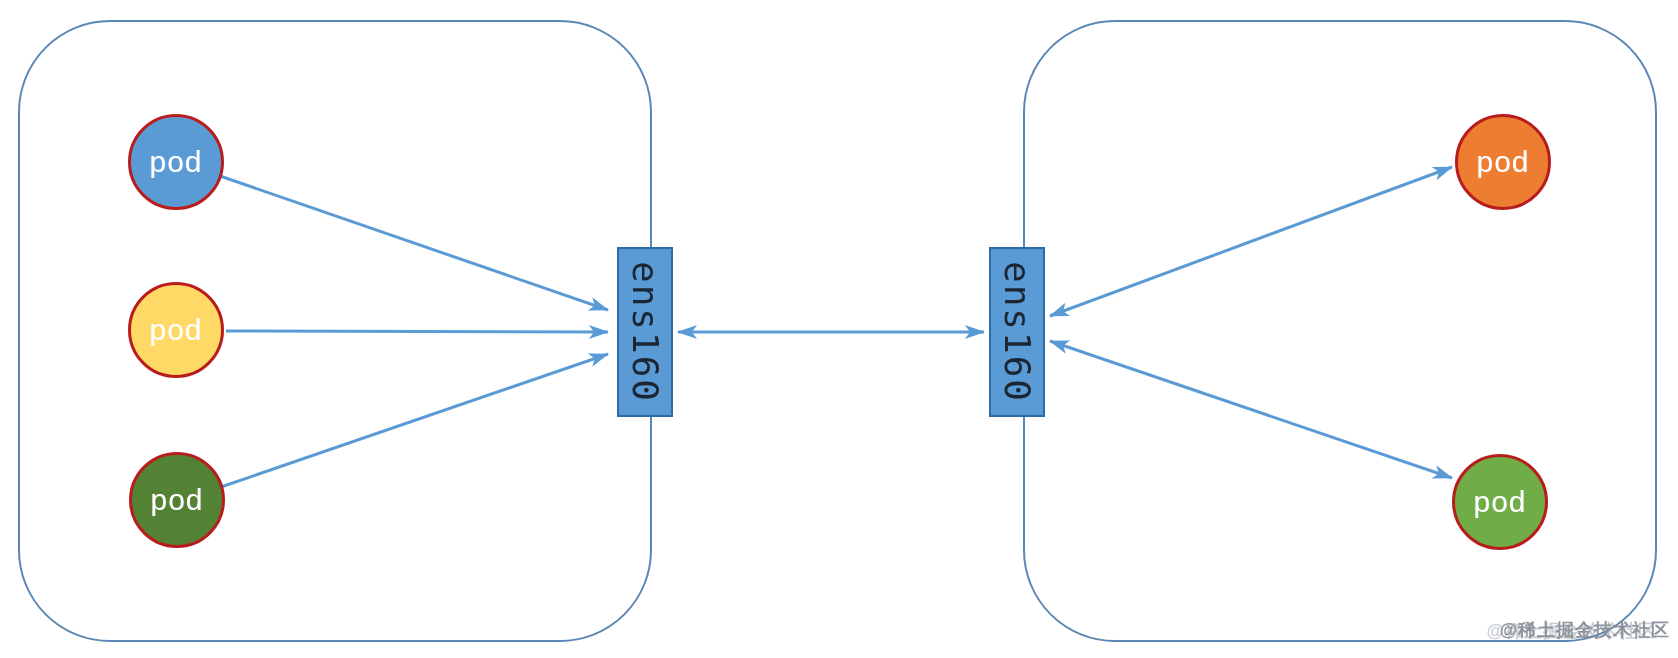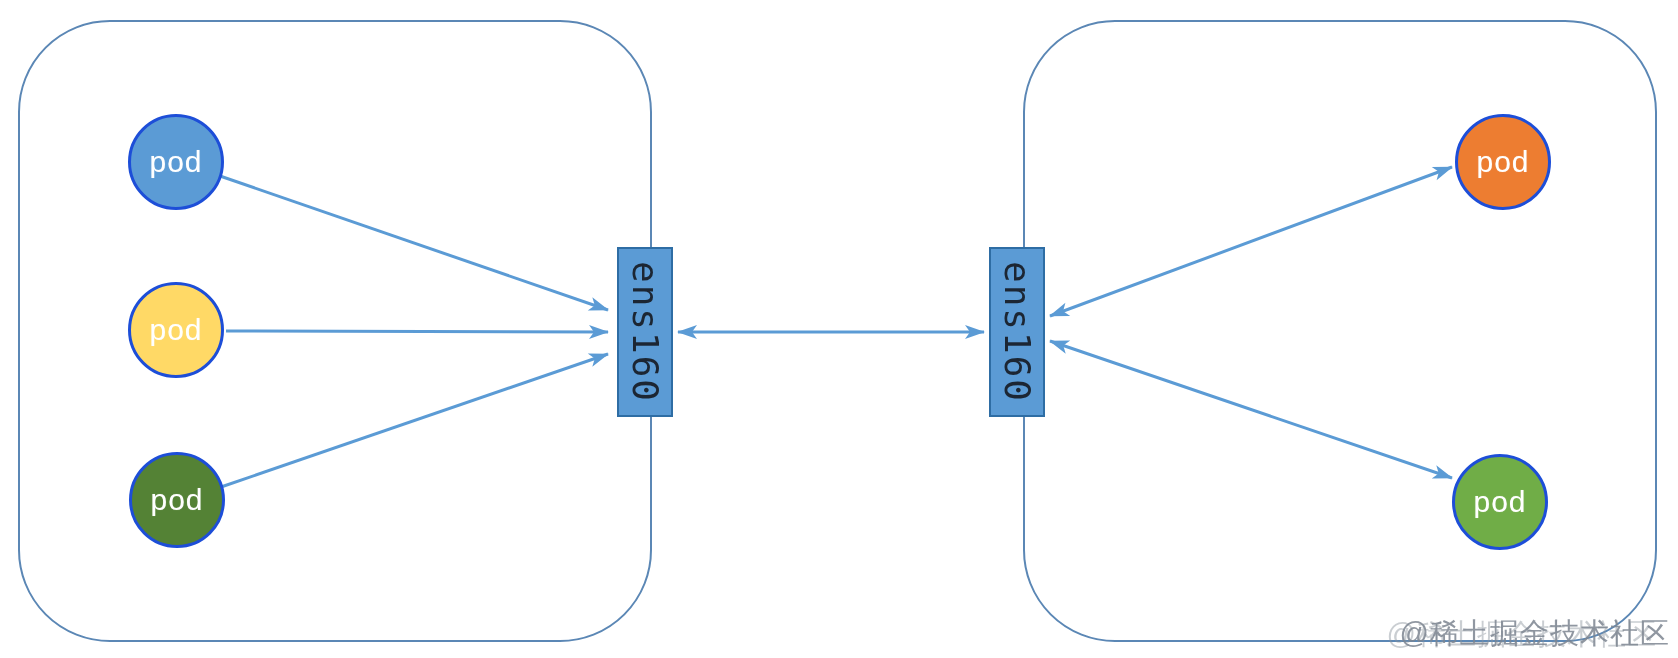--- a/index.html
+++ b/index.html
@@ -10,21 +10,21 @@
   
   .node-container{
     position:absolute;top:20px;width:634px;height:622px;
     border:2px solid #5b87b5;border-radius:92px;background:transparent;box-sizing:border-box;
   }
   .node-container.left{left:18px;}
   .node-container.right{left:1023px;}
   
   .pod{
     position:absolute;width:96px;height:96px;border-radius:50%;
-    border:3px solid #1d4ed8;box-sizing:border-box;
+    border:3px solid #b91c1c;box-sizing:border-box;
     display:flex;align-items:center;justify-content:center;
   }
   .pod .pod-label{
     color:#ffffff;font-size:30px;line-height:1;letter-spacing:1px;
     text-shadow:0 0 1px rgba(255,255,255,.4);
   }
   .pod.p-blue   {left:128px;top:114px;}
   .pod.p-yellow {left:128px;top:282px;}
   .pod.p-dkgreen{left:129px;top:452px;}
   .pod.p-orange {left:1455px;top:114px;}
@@ -40,24 +40,25 @@
   .iface .iface-label{
     writing-mode:vertical-rl;text-orientation:mixed;
     font-family:"DejaVu Sans Mono", monospace;
     font-size:36px;color:#1c2633;letter-spacing:2px;line-height:1;
   }
   
   .connections{position:absolute;left:0;top:0;width:1678px;height:658px;pointer-events:none;}
   .connections line{stroke:#5B9BD5;stroke-width:3;}
   
   .watermark{
-    position:absolute;right:8px;bottom:4px;
-    font-size:29px;color:rgba(125,133,144,0.85);
+    position:absolute;right:8px;bottom:16px;
+    font-size:18px;color:rgba(125,133,144,0.85);
     letter-spacing:1px;white-space:nowrap;
     text-shadow:-13px 1px 0 rgba(138,146,156,0.45);
+    font-weight:bold;
   }
 </style>
 </head>
 <body>
 
 <div class="canvas">
 
   <div class="node-container left"></div>
 
   <div class="node-container right"></div>

